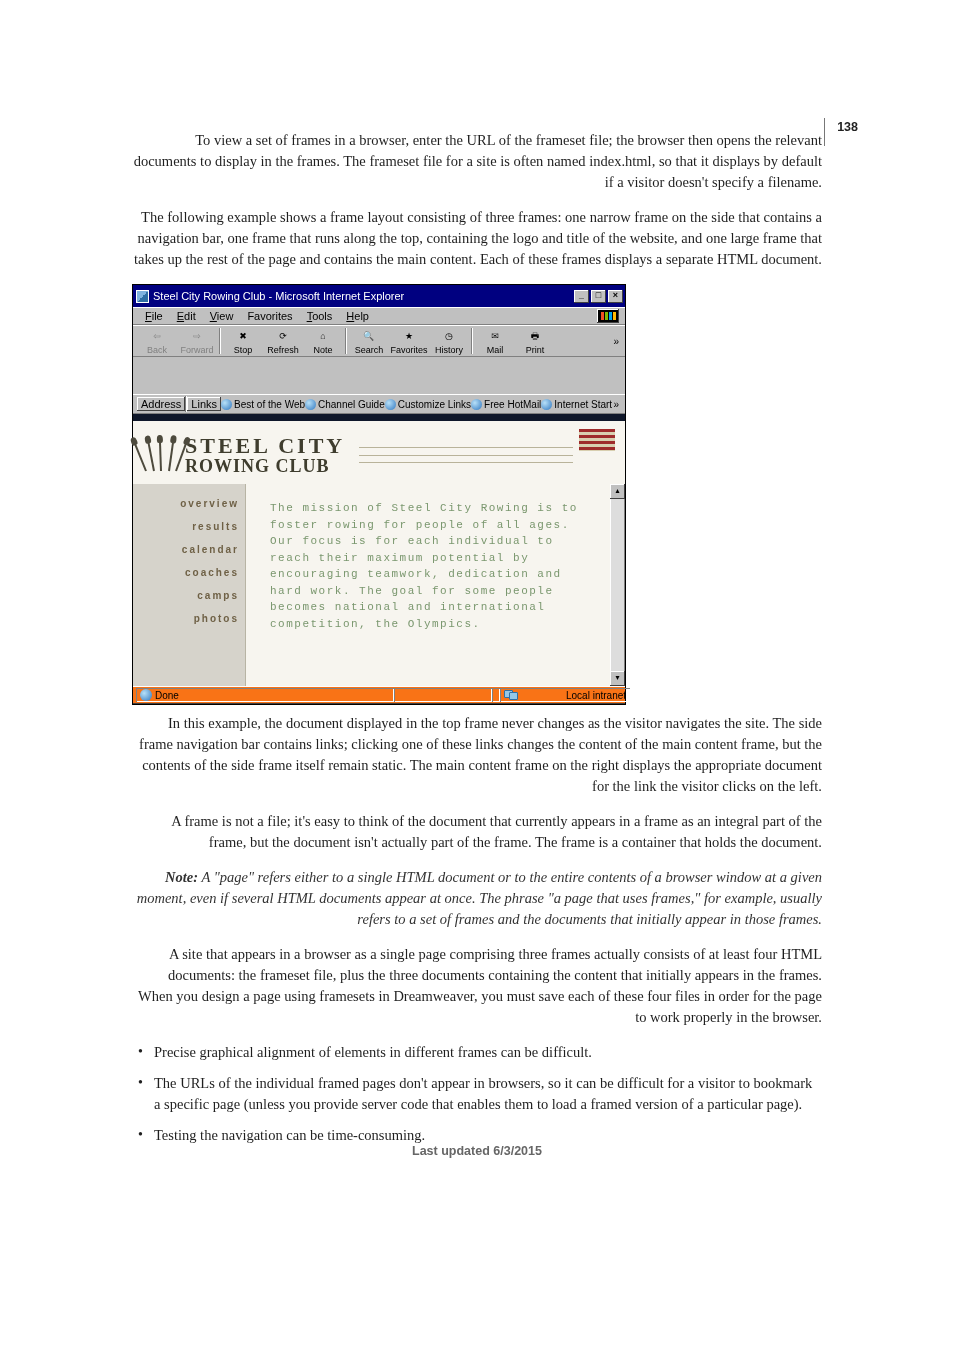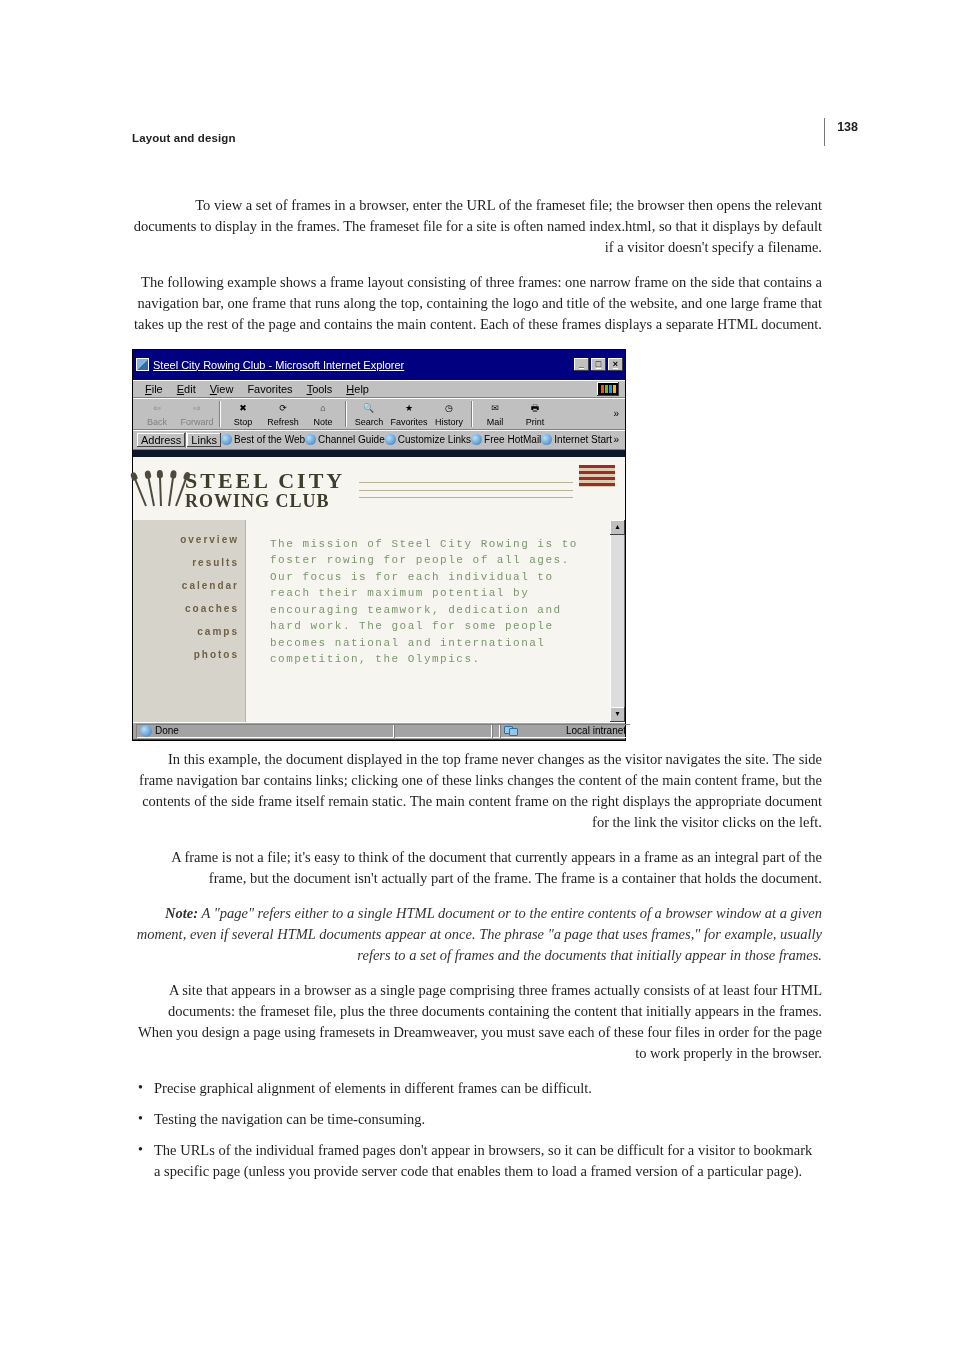--- a/index.html
+++ b/index.html
@@ -94,26 +94,25 @@
     font-family: "MS Sans Serif", Tahoma, Arial, sans-serif;
     font-size: 11px;
     color: #000;
     background: #c0c0c0;
     margin: 6px 0 8px 0;
     line-height: 1.1;
   }
   .ie-title {
     background: #000080;
     color: #fff;
-    height: 30px;
+    height: 22px;
     display: flex;
     align-items: center;
     padding: 0 2px 0 3px;
     font-weight: 400;
-    text-decoration: underline;
   }
   .ie-title .ico {
     width: 13px; height: 13px;
     background: linear-gradient(135deg,#7fb3e0 50%,#2f6fa5 50%);
     margin-right: 4px;
     box-shadow: inset 0 0 0 1px #fff;
   }
   .ie-title .title-text { flex:1; white-space:nowrap; overflow:hidden; }
   .ie-title .btns { display:flex; gap:2px; }
   .ie-title .b {
@@ -156,20 +155,21 @@
   }
   .tb-btn.dis { color:#808080; }
   .tb-btn .tico { width:18px;height:16px;margin-bottom:1px;display:flex;align-items:center;justify-content:center; }
   .tb-sep { width:1px;height:26px;background:#808080;margin:0 2px;border-right:1px solid #fff; }
   .ie-toolbar .chev { margin-left:auto;font-size:10px;color:#000;padding-right:2px; }
 
   .ie-links {
     height:20px; display:flex; align-items:center;
     padding:0 4px; 
     box-shadow: inset 0 -1px #808080, inset 0 1px #fff;
+    margin-top: 37px;
   }
   .ie-links .addr-btn {
     background:#c0c0c0; padding:1px 4px;
     box-shadow: inset -1px -1px #404040, inset 1px 1px #fff;
   }
   .ie-links .lnk { display:flex;align-items:flex-start;gap:2px;color:#000;white-space:nowrap;font-size:10px; }
   .ie-links .lnk .e { width:11px;height:11px;border-radius:50%;background:radial-gradient(circle at 35% 35%,#b7e0f8,#2f77c0); }
   .ie-links .chev { margin-left:auto;font-size:10px;padding-right:2px; }
 
   .ie-content { border-top:7px solid #0f172a; }
@@ -243,21 +243,21 @@
   }
   .scroll-strip .up,.scroll-strip .dn{
     position:absolute;left:0;width:15px;height:15px;background:#c0c0c0;
     box-shadow: inset -1px -1px #404040, inset 1px 1px #fff;
     font-size:8px;display:flex;align-items:center;justify-content:center;
   }
   .scroll-strip .up{top:0}
   .scroll-strip .dn{bottom:0}
 
   .ie-status{
-    height:18px;background:#a3a3a3;
+    height:18px;background:#f97316;
     box-shadow: inset 0 1px #fff, inset 0 -1px #404040;
     display:flex;align-items:center;padding:0 3px;font-size:10px;
   }
   .ie-status .cell{
     height:14px;box-shadow: inset 1px 1px #808080, inset -1px -1px #fff;
     display:flex;align-items:center;padding:0 4px;gap:3px;
   }
   .ie-status .c-done{flex:0 0 auto;width:250px;}
   .ie-status .c-prog{flex:0 0 auto;width:90px;}
   .ie-status .c-fill{flex:1}
@@ -277,21 +277,20 @@
 </style>
 </head>
 <body>
 
 <div class="page">
   <div class="page-number-rule">
     <span class="page-number">138</span>
   </div>
 
   <div class="content">
-    <div class="running-head">Layout and design</div>
 
     <p>To view a set of frames in a browser, enter the URL of the frameset file; the browser then opens the relevant documents to display in the frames. The frameset file for a site is often named index.html, so that it displays by default if a visitor doesn't specify a filename.</p>
     <p>The following example shows a frame layout consisting of three frames: one narrow frame on the side that contains a navigation bar, one frame that runs along the top, containing the logo and title of the website, and one large frame that takes up the rest of the page and contains the main content. Each of these frames displays a separate HTML document.</p>
 
     <div class="ie-window">
       <div class="ie-title">
         <div class="ico"></div>
         <div class="title-text">Steel City Rowing Club - Microsoft Internet Explorer</div>
         <div class="btns">
           <div class="b">_</div>
@@ -440,18 +439,19 @@
 
     <p>In this example, the document displayed in the top frame never changes as the visitor navigates the site. The side frame navigation bar contains links; clicking one of these links changes the content of the main content frame, but the contents of the side frame itself remain static. The main content frame on the right displays the appropriate document for the link the visitor clicks on the left.</p>
     <p>A frame is not a file; it's easy to think of the document that currently appears in a frame as an integral part of the frame, but the document isn't actually part of the frame. The frame is a container that holds the document.</p>
     <p class="note">
       <b>Note:</b><span> A "page" refers either to a single HTML document or to the entire contents of a browser window at a given moment, even if several HTML documents appear at once. The phrase "a page that uses frames," for example, usually refers to a set of frames and the documents that initially appear in those frames.</span>
     </p>
     <p>A site that appears in a browser as a single page comprising three frames actually consists of at least four HTML documents: the frameset file, plus the three documents containing the content that initially appears in the frames. When you design a page using framesets in Dreamweaver, you must save each of these four files in order for the page to work properly in the browser.</p>
 
     <ul class="bullets">
       <li>Precise graphical alignment of elements in different frames can be difficult.</li>
+      <li>The URLs of the individual framed pages don't appear in browsers, so it can be difficult for a visitor to bookmark a specific page (unless you provide server code that enables them to load a framed version of a particular page).</li>
       <li>Testing the navigation can be time-consuming.</li>
-      <li>The URLs of the individual framed pages don't appear in browsers, so it can be difficult for a visitor to bookmark a specific page (unless you provide server code that enables them to load a framed version of a particular page).</li>
     </ul>
   </div>
 
+  <div class="footer">Last updated 6/3/2015</div>
 </div>
 
 </body></html>

